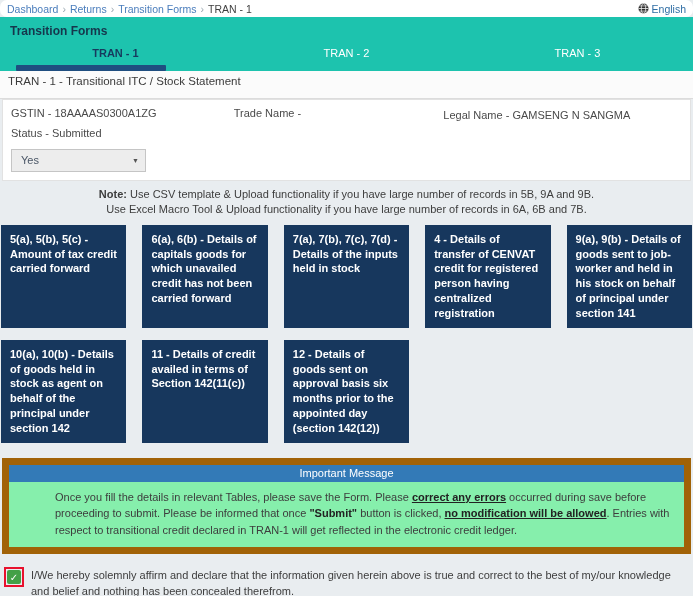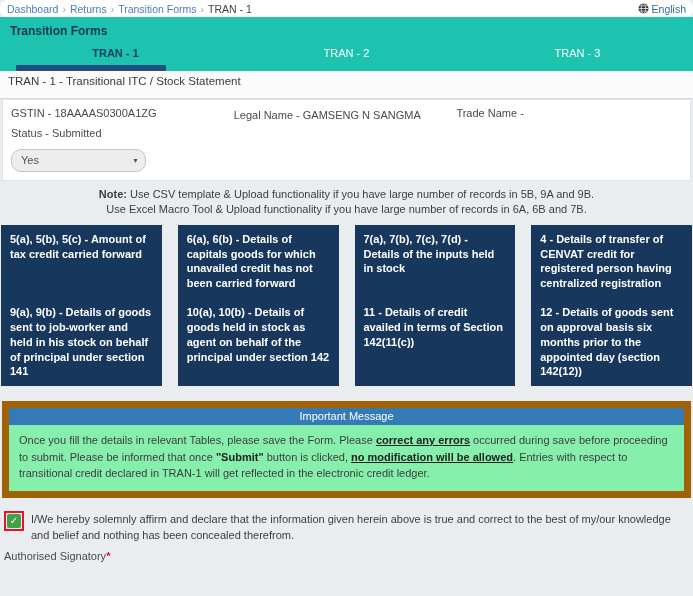--- a/index.html
+++ b/index.html
@@ -41,42 +41,42 @@
                 padding:7px 24px 8px 8px; }
   .info-row { display:flex; }
   .info-field { color:#4a4a4a; }
   .f-gstin { width:34%; }
   .f-legal { width:34%; padding-top:2px; }
   .f-trade { width:32%; }
   .status-row { margin-top:6px; color:#4a4a4a; }
   .question-row { margin-top:8px; display:flex; justify-content:space-between; align-items:flex-start; }
   .question-text { width:500px; line-height:1.45; color:#4a4a4a; }
   .req { color:#e8112d; font-weight:bold; }
-  .select-box { position:relative; background:#ededed; border:1px solid #c5c5c5; border-radius:10px;
+  .select-box { position:relative; background:#ededed; border:1px solid #c5c5c5; border-radius:0;
                 height:23px; line-height:21px; padding:0 18px 0 9px; color:#4a5666; cursor:pointer; }
   .select-yes { width:135px; margin-right:23px; margin-top:2px; }
   .select-arrow { position:absolute; right:6px; top:0; bottom:0; display:flex; align-items:center;
                   font-size:7px; color:#555; }
 
   
   .note-block { text-align:center; padding:6px 0 5px 0; line-height:1.35; color:#3d3d3d; }
   .note-label { font-weight:bold; }
 
   
-  .tiles { margin:3px 1px 0 1px; display:grid; grid-template-columns:repeat(4,1fr);
-           gap:0 16px; }
+  .tiles { margin:3px 1px 0 1px; display:grid; grid-template-columns:repeat(5,1fr);
+           gap:12px 16px; }
   .tile { background:#17375d; color:#ffffff; font-weight:bold; font-size:11px;
           padding:7px 9px; line-height:1.35; min-height:54px; cursor:pointer; }
   .tile.r3 { min-height:56px; }
 
   
   .imp-panel { margin:15px 2px 0 2px; border:7px solid #a16207; background:#86efac; }
   .imp-header { background:#337ab7; color:#ffffff; text-align:center; padding:2px 0 3px 0;
                 font-size:11px; }
-  .imp-body { padding:7px 10px 9px 10px; line-height:1.5; color:#3d3d3d; }
+  .imp-body { padding:7px 10px 9px 10px; line-height:1.5; color:#3d3d3d;margin-left:36px; }
   .seg-bu { font-weight:bold; text-decoration:underline; color:#222; }
   .seg-b { font-weight:bold; color:#222; }
 
   
   .bottom { padding:13px 4px 0 4px; }
   .decl-row { display:flex; align-items:flex-start; gap:7px; }
   .chk-annot { border:2px solid #e8112d; padding:1px; flex:0 0 auto; }
   .checkbox { width:14px; height:14px; background:#43a047; color:#ffffff; display:flex;
               align-items:center; justify-content:center; font-size:10px; cursor:pointer;
               border-radius:2px; }
@@ -125,27 +125,27 @@
 </div>
 
 <div class="page-title-bar">TRAN - 1 - Transitional ITC / Stock Statement</div>
 
 <div class="info-panel">
   <div class="info-row">
     <div class="info-field f-gstin">
       <span>GSTIN -</span>
       <span>18AAAAS0300A1ZG</span>
     </div>
+    <div class="info-field f-trade">
+      <span>Trade Name -</span>
+      <span></span>
+    </div>
     <div class="info-field f-legal">
       <span>Legal Name -</span>
       <span>GAMSENG N SANGMA</span>
-    </div>
-    <div class="info-field f-trade">
-      <span>Trade Name -</span>
-      <span></span>
     </div>
   </div>
   <div class="status-row">
     <span>Status -</span>
     <span>Submitted</span>
   </div>
   <div class="question-row">
     <div class="select-box select-yes">
       <span>Yes</span>
       <span class="select-arrow">▼</span>

